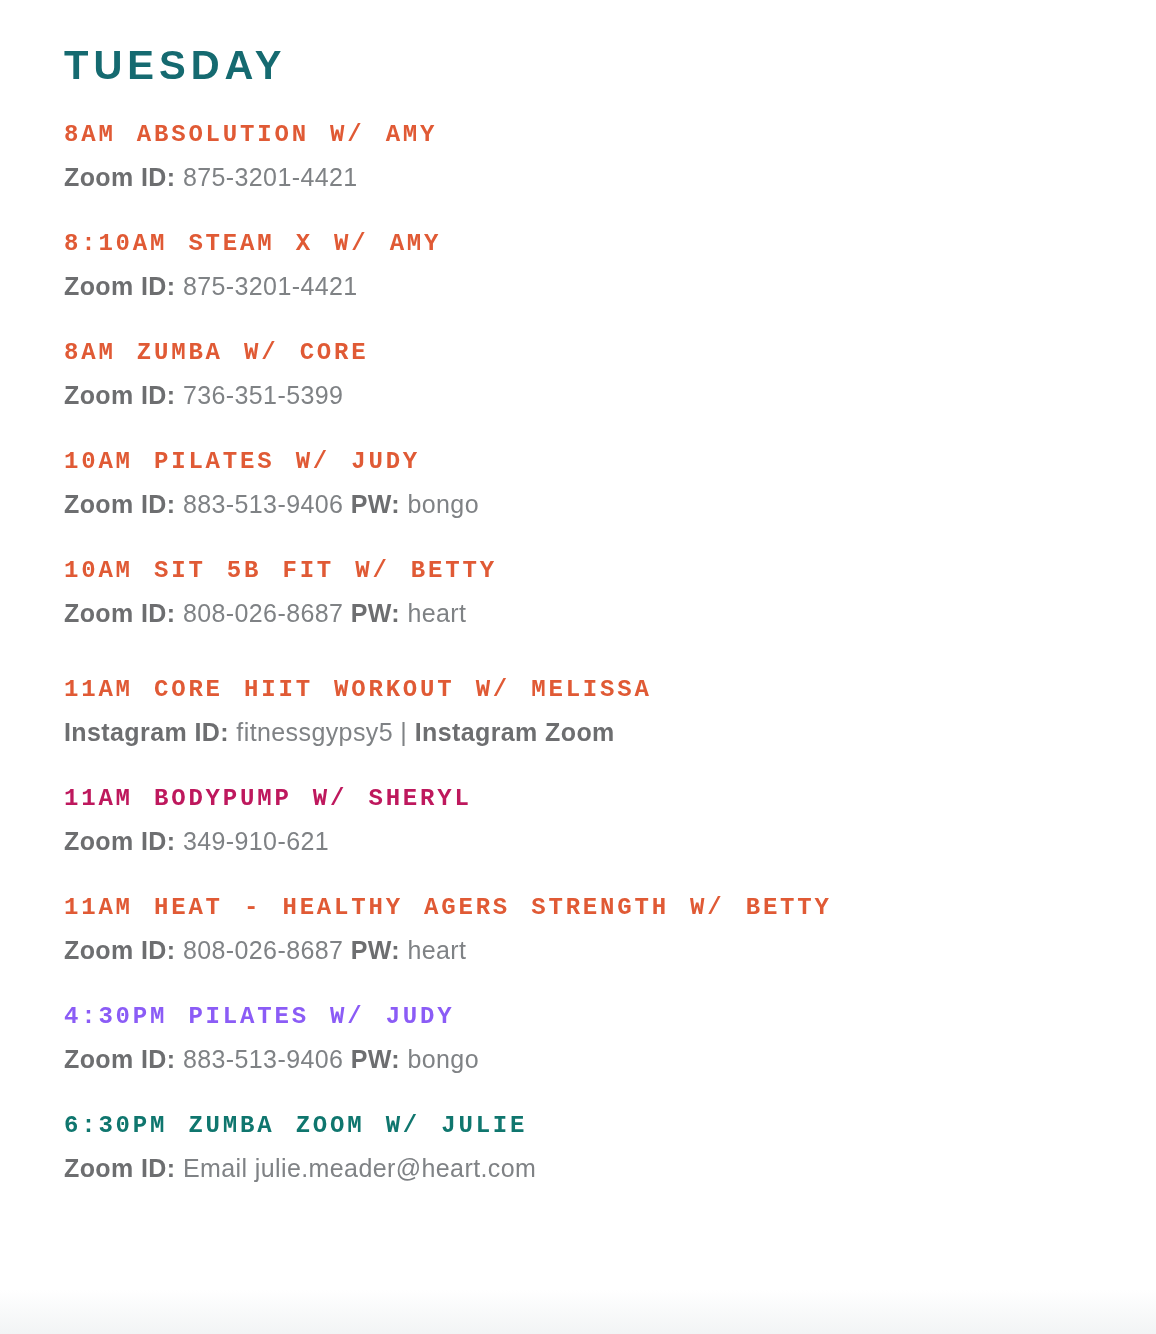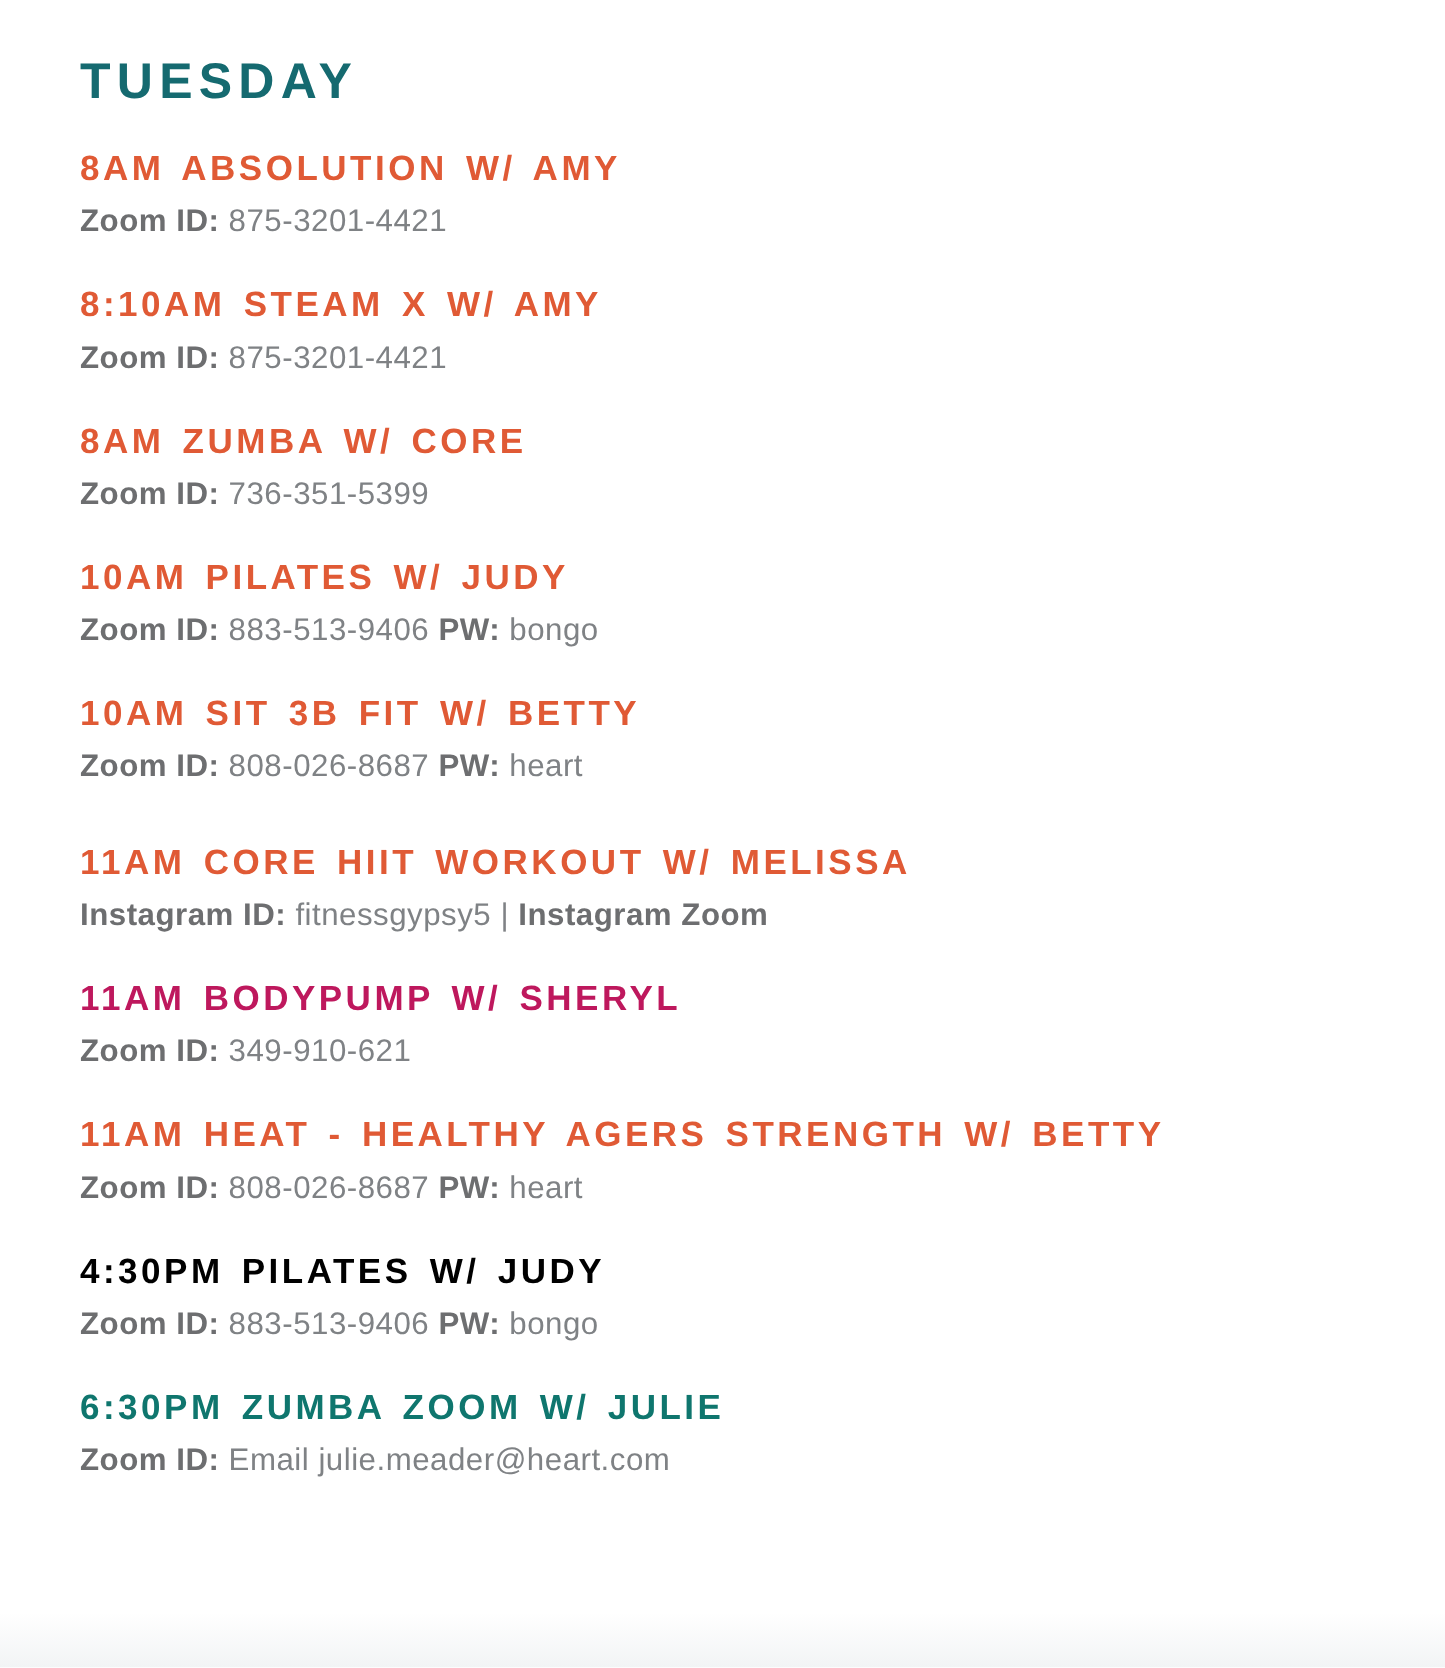--- a/index.html
+++ b/index.html
@@ -20,26 +20,27 @@
     font-size: 40px;
     font-weight: bold;
     letter-spacing: 5px;
     line-height: 46px;
     margin-bottom: 33px;
   }
   .entry {
     margin-bottom: 38px;
   }
   .entry h2.class-title {
-    font-size: 28px;
+    font-size: 24px;
     font-weight: bold;
     letter-spacing: 2.8px;
     word-spacing: 4px;
     line-height: 27px;
     margin-bottom: 15px;
+    font-family: Liberation Mono, monospace;
   }
   .entry p.class-detail {
     font-size: 25px;
     letter-spacing: 0.4px;
     line-height: 29px;
   }
   .entry p.class-detail .lbl {
     font-weight: bold;
   }
   .entry p.class-detail .val {
@@ -70,37 +71,37 @@
       </article>
       <article class="entry">
         <h2 class="class-title" style="color: rgb(224, 90, 53);">8AM ZUMBA W/ CORE</h2>
         <p class="class-detail"><strong class="lbl" style="color: rgb(109, 110, 112);">Zoom ID:</strong> <span class="val" style="color: rgb(127, 130, 133);">736-351-5399</span></p>
       </article>
       <article class="entry">
         <h2 class="class-title" style="color: rgb(224, 90, 53);">10AM PILATES W/ JUDY</h2>
         <p class="class-detail"><strong class="lbl" style="color: rgb(109, 110, 112);">Zoom ID:</strong> <span class="val" style="color: rgb(127, 130, 133);">883-513-9406</span> <strong class="lbl" style="color: rgb(109, 110, 112);">PW:</strong> <span class="val" style="color: rgb(127, 130, 133);">bongo</span></p>
       </article>
       <article class="entry">
-        <h2 class="class-title" style="color: rgb(224, 90, 53);">10AM SIT 3B FIT W/ BETTY</h2>
+        <h2 class="class-title" style="color: rgb(224, 90, 53);">10AM SIT 5B FIT W/ BETTY</h2>
         <p class="class-detail"><strong class="lbl" style="color: rgb(109, 110, 112);">Zoom ID:</strong> <span class="val" style="color: rgb(127, 130, 133);">808-026-8687</span> <strong class="lbl" style="color: rgb(109, 110, 112);">PW:</strong> <span class="val" style="color: rgb(127, 130, 133);">heart</span></p>
       </article>
       <article class="entry">
         <h2 class="class-title" style="color: rgb(224, 90, 53); margin-top: 48px;">11AM CORE HIIT WORKOUT W/ MELISSA</h2>
         <p class="class-detail"><strong class="lbl" style="color: rgb(109, 110, 112);">Instagram ID:</strong> <span class="val" style="color: rgb(127, 130, 133);">fitnessgypsy5</span> <span class="val" style="color: rgb(127, 130, 133);">|</span> <strong class="lbl" style="color: rgb(109, 110, 112);">Instagram Zoom</strong></p>
       </article>
       <article class="entry">
         <h2 class="class-title" style="color: #be185d;">11AM BODYPUMP W/ SHERYL</h2>
         <p class="class-detail"><strong class="lbl" style="color: rgb(109, 110, 112);">Zoom ID:</strong> <span class="val" style="color: rgb(127, 130, 133);">349-910-621</span></p>
       </article>
       <article class="entry">
         <h2 class="class-title" style="color: rgb(224, 90, 53);">11AM HEAT - HEALTHY AGERS STRENGTH W/ BETTY</h2>
         <p class="class-detail"><strong class="lbl" style="color: rgb(109, 110, 112);">Zoom ID:</strong> <span class="val" style="color: rgb(127, 130, 133);">808-026-8687</span> <strong class="lbl" style="color: rgb(109, 110, 112);">PW:</strong> <span class="val" style="color: rgb(127, 130, 133);">heart</span></p>
       </article>
       <article class="entry">
-        <h2 class="class-title" style="color: #000000;">4:30PM PILATES W/ JUDY</h2>
+        <h2 class="class-title" style="color: #8b5cf6;">4:30PM PILATES W/ JUDY</h2>
         <p class="class-detail"><strong class="lbl" style="color: rgb(109, 110, 112);">Zoom ID:</strong> <span class="val" style="color: rgb(127, 130, 133);">883-513-9406</span> <strong class="lbl" style="color: rgb(109, 110, 112);">PW:</strong> <span class="val" style="color: rgb(127, 130, 133);">bongo</span></p>
       </article>
       <article class="entry">
         <h2 class="class-title" style="color: #0f766e;">6:30PM ZUMBA ZOOM W/ JULIE</h2>
         <p class="class-detail"><strong class="lbl" style="color: rgb(109, 110, 112);">Zoom ID:</strong> <span class="val" style="color: rgb(127, 130, 133);">Email julie.meader@heart.com</span></p>
       </article>
     </section>
 </main>
 
 <div class="footer-fade" style="background: linear-gradient(rgba(242, 244, 245, 0) 0%, rgb(242, 244, 245) 100%);"></div>

